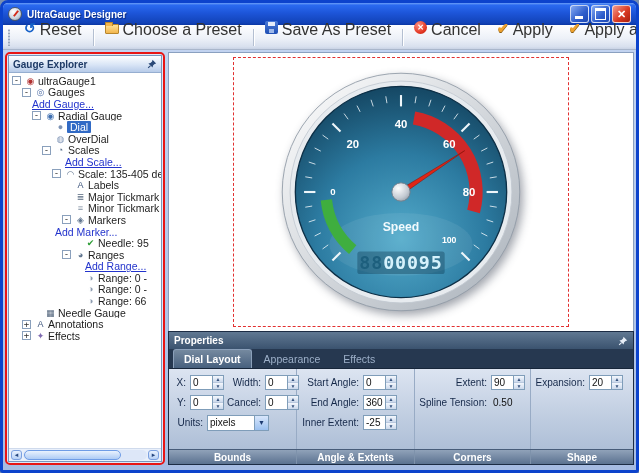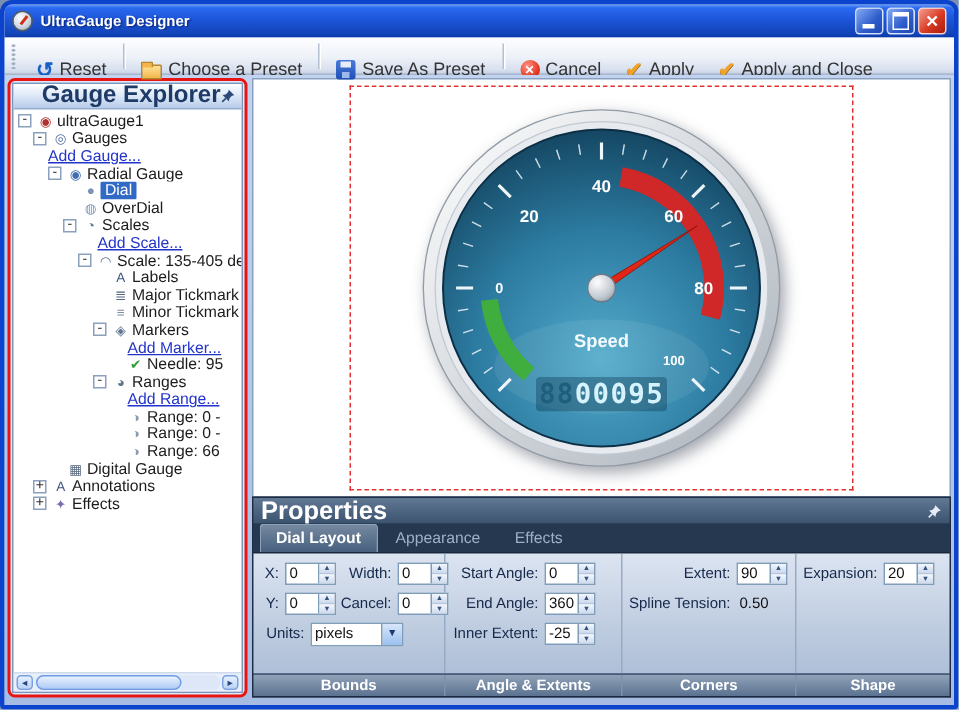--- a/index.html
+++ b/index.html
@@ -15,40 +15,40 @@
   .wbtn{width:19px;height:18px;border-radius:3px;border:1px solid rgba(255,255,255,.75);display:flex;align-items:center;justify-content:center;color:#fff;position:relative}
   .wbtn.min,.wbtn.max{background:linear-gradient(135deg,#84a9f2,#2d5ccb 60%,#1d48b4)}
   .wbtn.close{background:linear-gradient(135deg,#f29a8c,#da3a23 55%,#a81c0c)}
   .wbtn.min::before{content:"";width:8px;height:3px;background:#fff;position:absolute;left:4px;bottom:3px}
   .wbtn.max::before{content:"";width:9px;height:8px;border:1px solid #fff;border-top:3px solid #fff}
   .wbtn.close::before{content:"✕";font-size:11px;font-weight:bold}
   
   .toolbar{height:25px;flex:none;display:flex;align-items:center;gap:2px;padding:0 4px;
     background:linear-gradient(180deg,#fefeff 0%,#edf1f8 55%,#d8e0ee 90%,#c9d3e5 100%);border-bottom:1px solid #a9b6cb;}
   .grip{width:4px;height:17px;margin-right:3px;background-image:radial-gradient(circle,#97a6bd 1px,transparent 1.2px);background-size:4px 3px;flex:none}
-  .tbtn{display:inline-flex;align-items:flex-end;gap:4px;height:34px;padding:0 7px;font-size:12px;color:#333;border:1px solid transparent;border-radius:2px;white-space:nowrap}
+  .tbtn{display:inline-flex;align-items:flex-start;gap:4px;height:34px;padding:0 7px;font-size:16px;color:#333;border:1px solid transparent;border-radius:2px;white-space:nowrap}
   .tsep{width:1px;height:17px;background:#b4bfd1;box-shadow:1px 0 0 #ffffff;margin:0 3px;flex:none}
   .tbicon{display:inline-flex;align-items:center;justify-content:center;flex:none}
   .ic-reset-icon::before{content:"↺";color:#1560c8;font-weight:bold;font-size:14px;line-height:14px}
   .ic-preset-folder-icon{width:14px;height:10px;background:linear-gradient(#ffe296,#f2b64d);border:1px solid #b8862c;border-radius:1px;position:relative;margin-top:3px}
   .ic-preset-folder-icon::before{content:"";position:absolute;top:-3px;left:-1px;width:6px;height:3px;background:#f2b64d;border:1px solid #b8862c;border-bottom:none;border-radius:1px 1px 0 0}
   .ic-save-icon{width:13px;height:13px;background:linear-gradient(#4a7ad8,#1f4fb4);border-radius:2px;position:relative}
   .ic-save-icon::before{content:"";position:absolute;left:3px;top:1px;width:7px;height:4px;background:#e4ecfa}
   .ic-save-icon::after{content:"";position:absolute;left:4px;bottom:1px;width:5px;height:4px;background:#9db8ea}
   .ic-cancel-icon{width:13px;height:13px;border-radius:50%;background:radial-gradient(circle at 35% 30%,#ff9180,#e23420 65%,#a81505);color:#fff;font-weight:bold}
   .ic-cancel-icon::before{content:"✕";font-size:8px;line-height:13px;width:13px;text-align:center}
   .ic-apply-icon::before,.ic-apply-close-icon::before{content:"✔";color:#efa22e;text-shadow:0 1px 0 #8a5c10;font-size:14px;font-weight:bold;line-height:14px}
   
   .main{flex:1;display:flex;gap:3px;padding:2px 2px 5px 2px;background:linear-gradient(180deg,#c2d3f0,#a6bce2);min-height:0}
   
   .explorer-wrap{width:160px;flex:none;border:2px solid #e81414;border-radius:5px;padding:1px;background:#dce7f7}
   .explorer{height:100%;border:1px solid #7a96bd;background:#fff;display:flex;flex-direction:column;overflow:hidden}
-  .exp-header{height:17px;flex:none;display:flex;align-items:center;justify-content:flex-end;padding:0 4px;
+  .exp-header{height:17px;flex:none;display:flex;align-items:center;justify-content:space-between;padding:0 4px;
     background:linear-gradient(180deg,#fdfeff,#d9e5f6 55%,#b7cbe9);border-bottom:1px solid #96aed0;
-    font-size:16px;font-weight:bold;color:#1e3a66}
+    font-size:10px;font-weight:bold;color:#1e3a66}
   .pin{color:#2c4a78;flex:none}
   .tree{flex:1;overflow:hidden;padding-top:2px;font-size:10.5px;color:#1c1c1c}
   .trow{height:11.6px;display:flex;align-items:center;white-space:nowrap;overflow:hidden}
   .exp{width:9px;height:9px;flex:none;border:1px solid #8aa0bc;background:#fff;color:#333;
     font-size:9px;line-height:7px;text-align:center;margin-right:3px;font-family:"DejaVu Sans Mono",monospace}
   .expsp{width:12px;flex:none}
   .ticn{width:13px;flex:none;text-align:center;font-size:9px;line-height:10px}
   .tlab{padding:0 1px}
   .tlab.link{color:#2233cc;text-decoration:underline}
   .trow.sel .tlab{background:#316ac5;color:#fff;padding:0 3px;border-radius:1px}
@@ -60,21 +60,21 @@
   .strack{flex:1;height:10px;background:#dde7f8;border-radius:5px;position:relative}
   .sthumb{position:absolute;left:1px;top:0;width:78%;height:10px;border-radius:5px;border:1px solid #6f9ce6;background:linear-gradient(180deg,#eaf2fe,#aecbf5)}
   
   .rightcol{flex:1;display:flex;flex-direction:column;min-width:0}
   .preview{height:279px;flex:none;background:#fff;border:1px solid #8aa0c0;border-bottom:none;display:flex;align-items:center;justify-content:center}
   .selrect{width:336px;height:270px;border:1px dashed #e23030;display:flex;align-items:center;justify-content:center}
   .gauge-svg{filter:drop-shadow(3px 4px 5px rgba(20,30,50,.4))}
   
   .props{flex:1;display:flex;flex-direction:column;background:#2e415c;border:1px solid #1c2c44;min-height:0}
   .props-header{height:17px;flex:none;display:flex;align-items:center;justify-content:space-between;padding:0 5px;
-    background:linear-gradient(180deg,#607892,#3b536f);color:#fff;font-weight:bold;font-size:17px}
+    background:linear-gradient(180deg,#607892,#3b536f);color:#fff;font-weight:bold;font-size:10px}
   .props-header .pin{color:#e6edf6}
   .tabs{height:20px;flex:none;display:flex;align-items:flex-start;gap:1px;padding:0 4px;background:#263850;border-bottom:1px solid #17263a}
   .tab{padding:3px 10px 3px;font-size:10.5px;color:#9db0c9;border:1px solid transparent;border-bottom:none;border-radius:3px 3px 0 0}
   .tab.active{background:linear-gradient(180deg,#75899f,#47607e);color:#fff;font-weight:bold;border-color:#8ba0ba}
   .fields{flex:1;display:flex;background:linear-gradient(180deg,#dce4f1 0%,#c2cfe2 55%,#aebfd7 100%);overflow:hidden}
   .pcol{padding:5px 4px 3px;border-right:1px solid #98abc5;display:flex;flex-direction:column;gap:3px;flex:none}
   .pcol:last-child{border-right:none;flex:1}
   .prow{display:flex;align-items:center;height:17px;gap:2px}
   .plbl{font-size:10px;color:#16294a;text-align:right;padding-right:2px;flex:none}
   .spin{width:34px;height:15px;flex:none;background:#fff;border:1px solid #7f9db9;display:inline-flex;overflow:hidden}
@@ -207,21 +207,21 @@
             <div class="trow" style="padding-left: 53px;">
               <span class="expsp"></span>
               <span class="ticn" style="color: rgb(126, 141, 160);">≡</span>
               <span class="tlab">Minor Tickmark</span>
             </div>
             <div class="trow" style="padding-left: 53px;">
               <span class="exp">-</span>
               <span class="ticn" style="color: rgb(96, 117, 143);">◈</span>
               <span class="tlab">Markers</span>
             </div>
-            <div class="trow" style="padding-left: 63px;">
+            <div class="trow" style="padding-left: 33px;">
               <span class="expsp"></span>
               <span class="tlab link">Add Marker...</span>
             </div>
             <div class="trow" style="padding-left: 63px;">
               <span class="expsp"></span>
               <span class="ticn" style="color: rgb(47, 158, 56);">✔</span>
               <span class="tlab">Needle: 95</span>
             </div>
             <div class="trow" style="padding-left: 53px;">
               <span class="exp">-</span>
@@ -243,21 +243,21 @@
               <span class="tlab">Range: 0 -</span>
             </div>
             <div class="trow" style="padding-left: 63px;">
               <span class="expsp"></span>
               <span class="ticn" style="color: rgb(141, 156, 176);">◑</span>
               <span class="tlab">Range: 66</span>
             </div>
             <div class="trow" style="padding-left: 23px;">
               <span class="expsp"></span>
               <span class="ticn" style="color: rgb(85, 103, 126);">▦</span>
-              <span class="tlab">Digital Gauge</span>
+              <span class="tlab">Needle Gauge</span>
             </div>
             <div class="trow" style="padding-left: 13px;">
               <span class="exp">+</span>
               <span class="ticn" style="color: rgb(62, 86, 126);">A</span>
               <span class="tlab">Annotations</span>
             </div>
             <div class="trow" style="padding-left: 13px;">
               <span class="exp">+</span>
               <span class="ticn" style="color: rgb(126, 106, 176);">✦</span>
               <span class="tlab">Effects</span>

